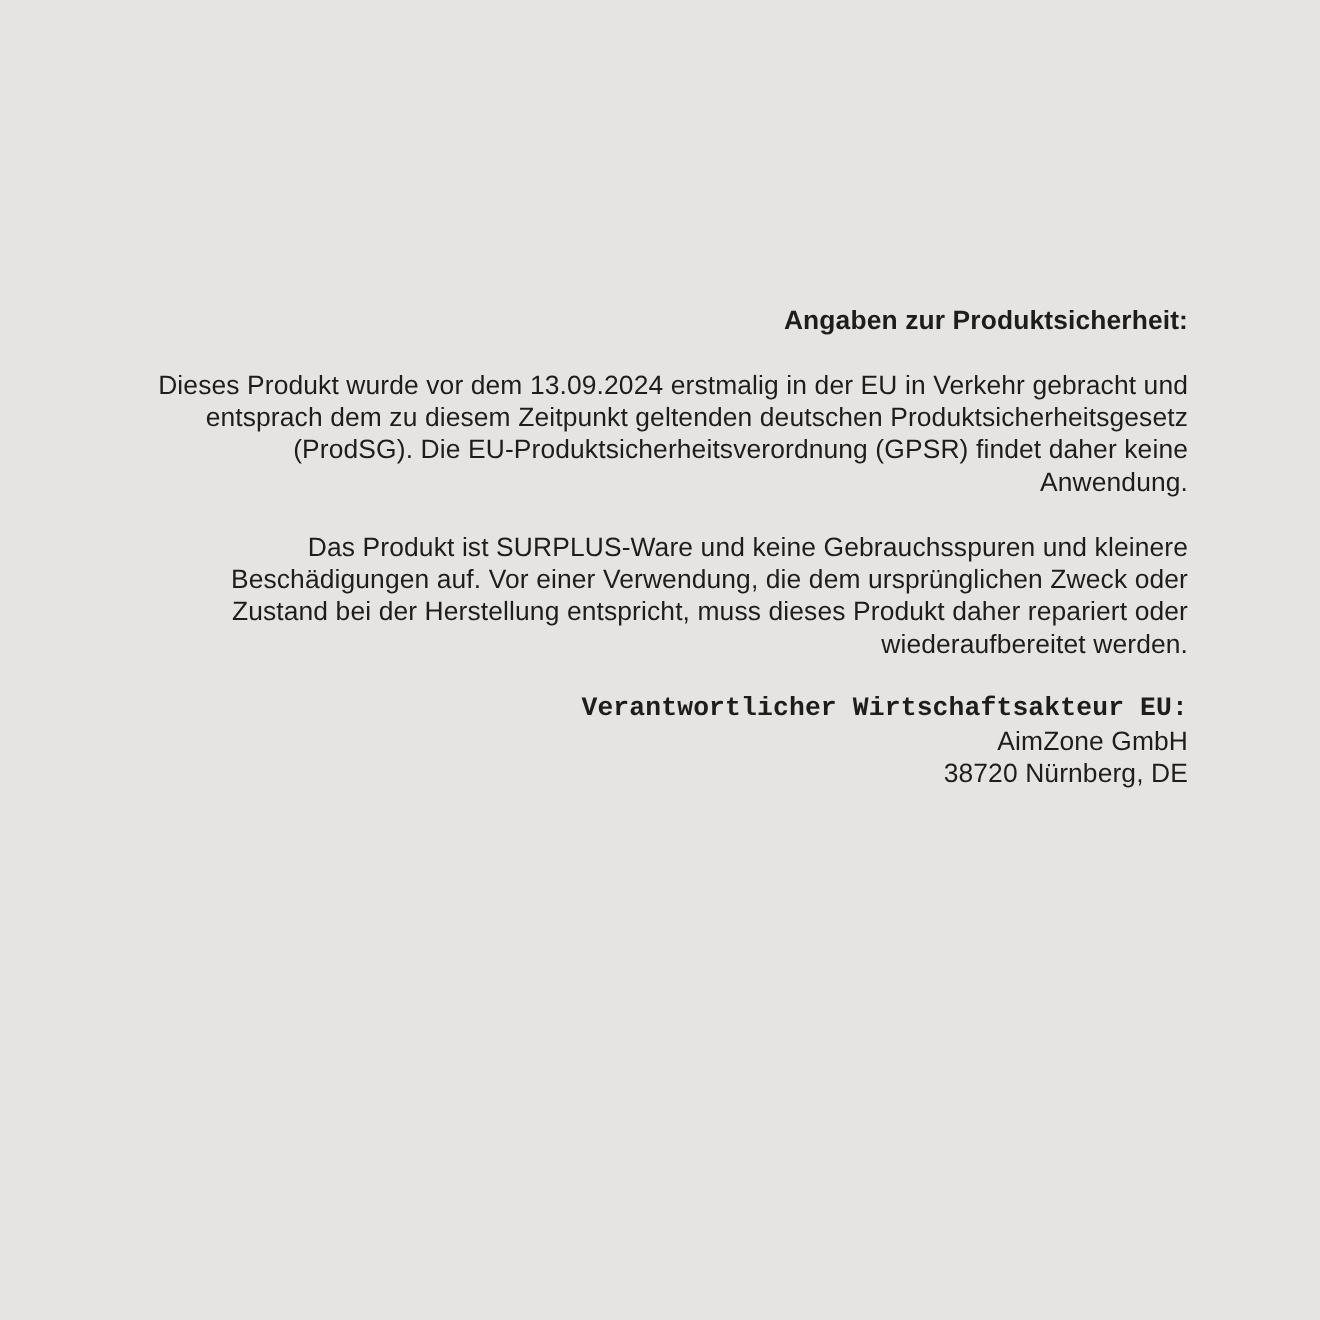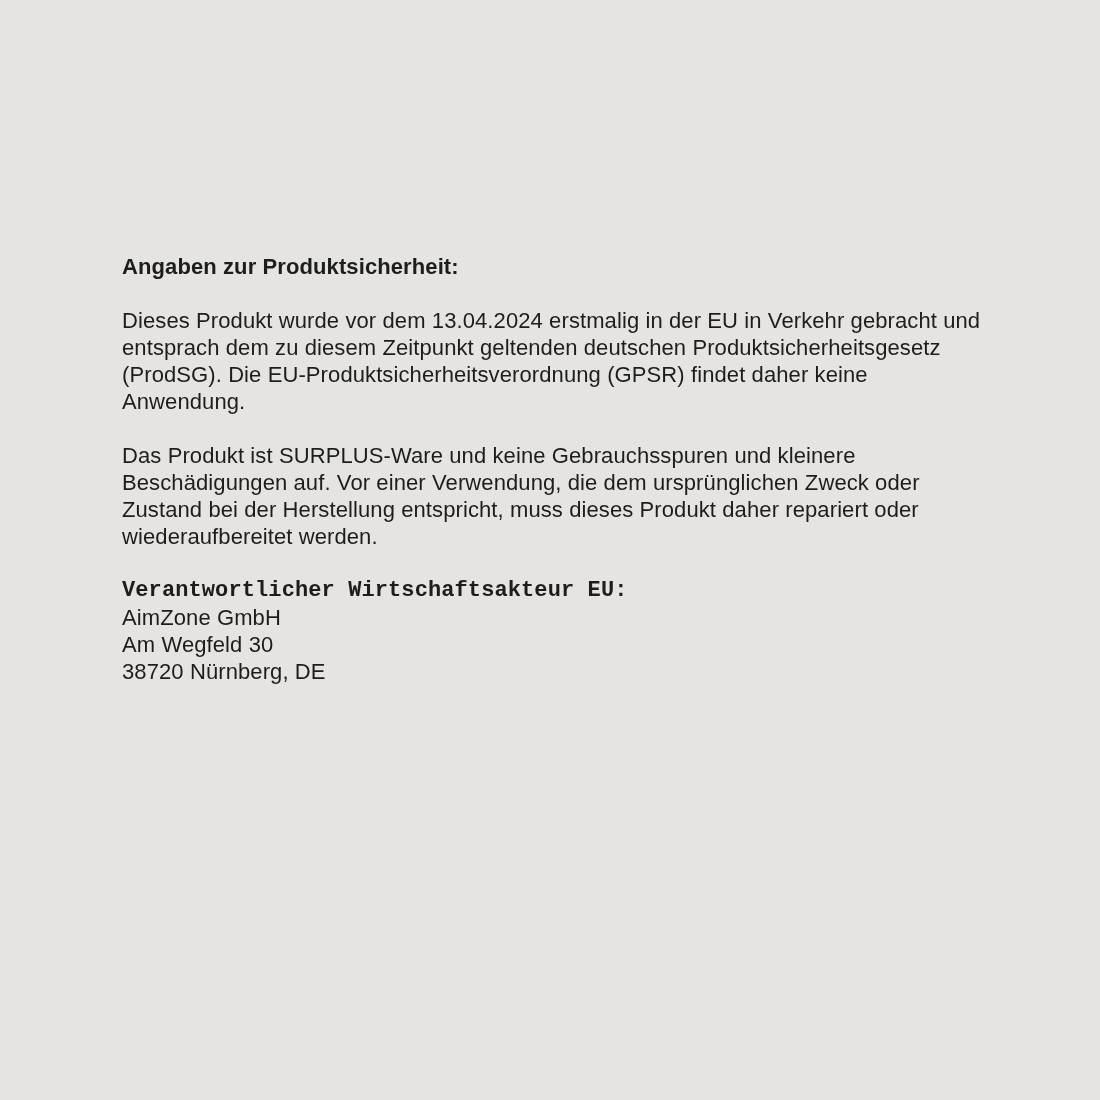--- a/index.html
+++ b/index.html
@@ -12,20 +12,21 @@
     background: #e5e4e2;
     font-family: "Liberation Sans", "DejaVu Sans", sans-serif;
     color: #1d1d1b;
     overflow: hidden;
   }
   .page {
     box-sizing: border-box;
     width: 1100px;
     height: 1100px;
     padding: 253px 110px 0 122px;
+    text-align: right;
   }
   .doc {
     font-size: 22px;
     line-height: 27px;
     letter-spacing: 0.1px;
     max-width: 890px;
   }
   .doc-heading {
     font-weight: bold;
     font-size: 22px;
@@ -51,30 +52,29 @@
 </style>
 </head>
 <body style="background: rgb(229, 228, 226); color: rgb(29, 29, 27);">
 
 <div class="page">
   <div class="doc">
 
     <div class="doc-heading">Angaben zur Produktsicherheit:</div>
 
 
-    <p class="doc-paragraph">Dieses Produkt wurde vor dem 13.04.2024 erstmalig in der EU in Verkehr gebracht und
+    <p class="doc-paragraph">Dieses Produkt wurde vor dem 13.09.2024 erstmalig in der EU in Verkehr gebracht und
 entsprach dem zu diesem Zeitpunkt geltenden deutschen Produktsicherheitsgesetz
 (ProdSG). Die EU-Produktsicherheitsverordnung (GPSR) findet daher keine Anwendung.</p>
 
     <p class="doc-paragraph">Das Produkt ist SURPLUS-Ware und keine Gebrauchsspuren und kleinere
 Beschädigungen auf. Vor einer Verwendung, die dem ursprünglichen Zweck oder
 Zustand bei der Herstellung entspricht, muss dieses Produkt daher repariert oder
 wiederaufbereitet werden.</p>
 
     <div class="actor-block">
       <div class="actor-heading">Verantwortlicher Wirtschaftsakteur EU:</div>
       <div class="actor-line">AimZone GmbH</div>
-      <div class="actor-line">Am Wegfeld 30</div>
       <div class="actor-line">38720 Nürnberg, DE</div>
     </div>
 
   </div>
 </div>
 
 </body></html>

